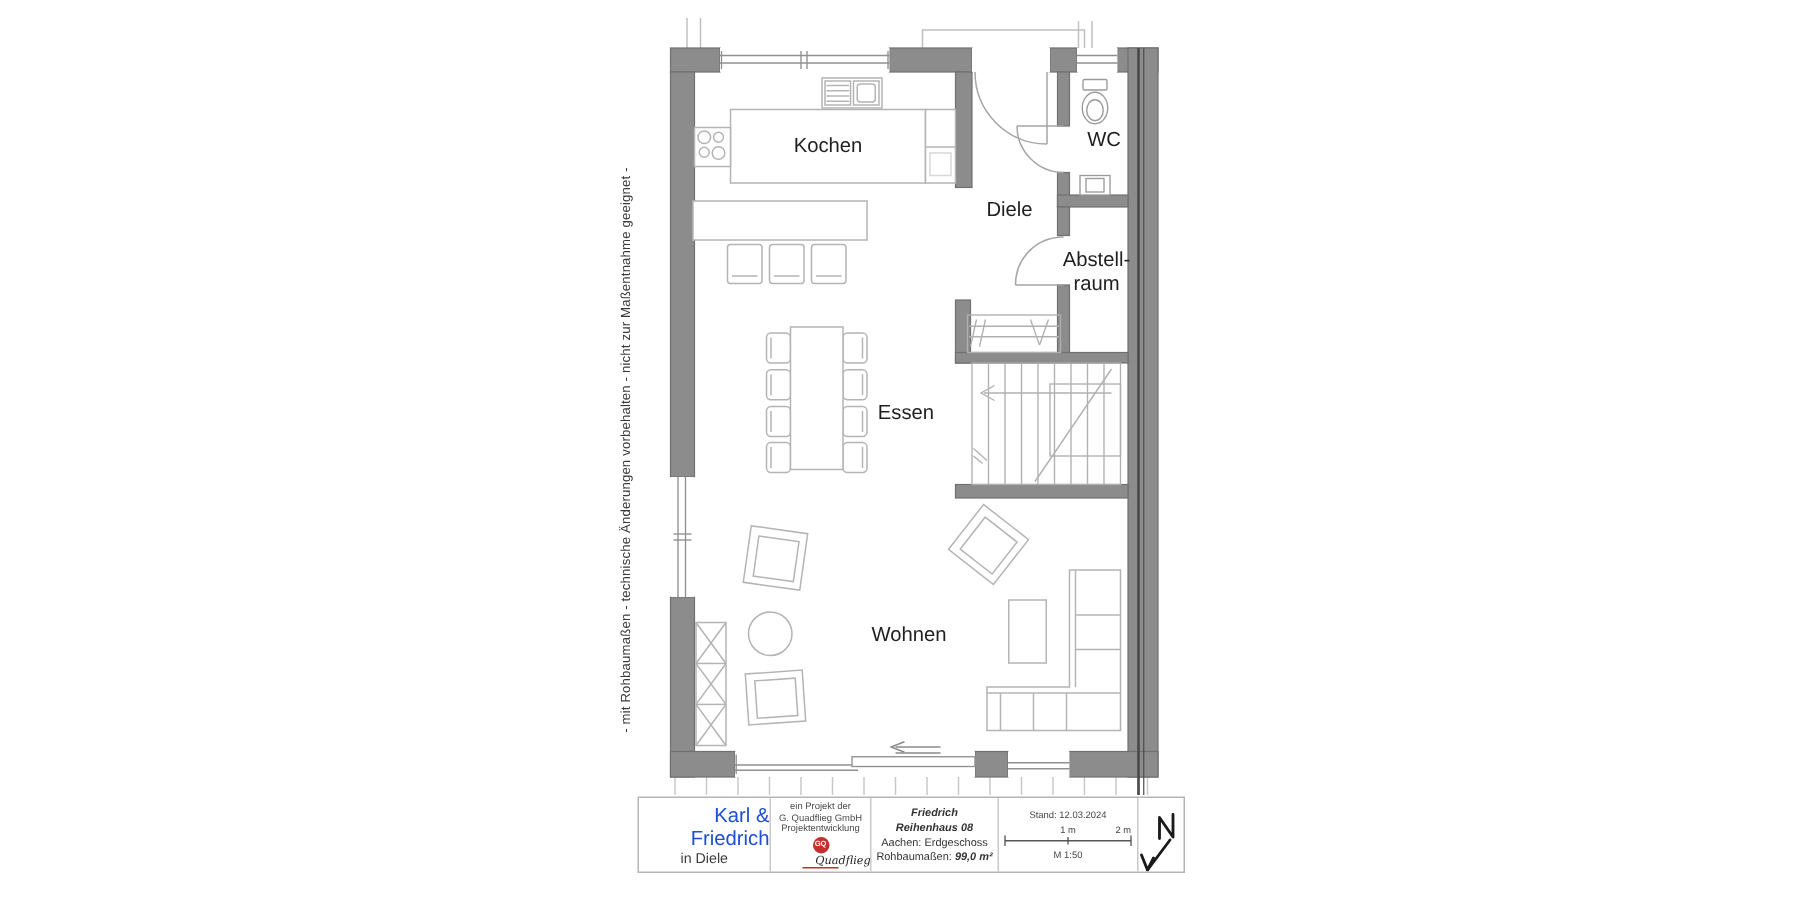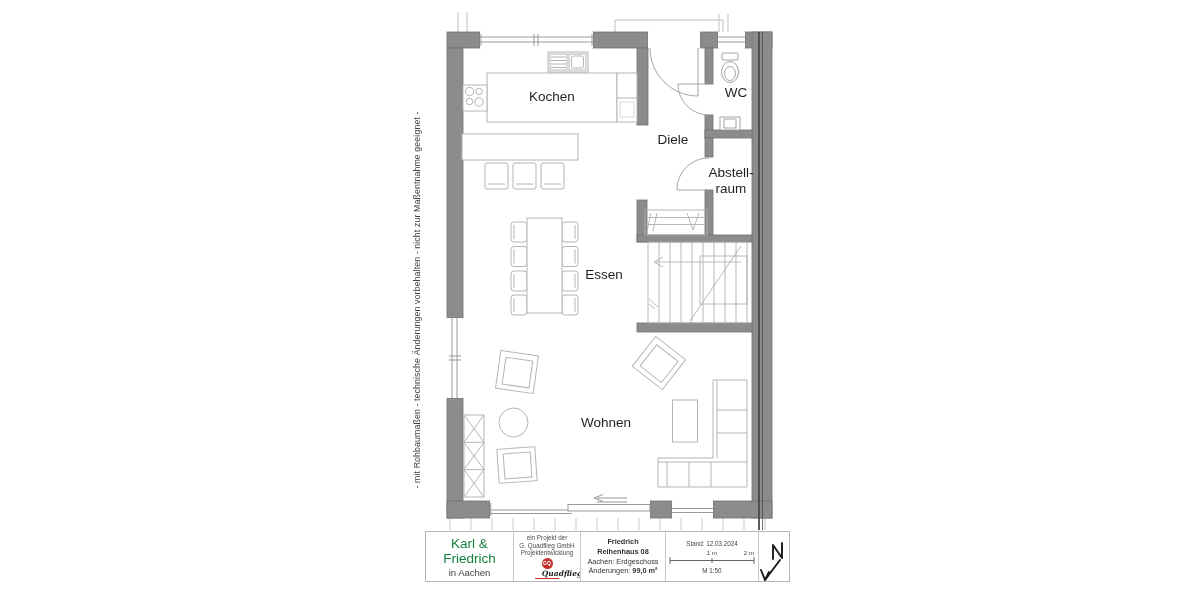--- a/index.html
+++ b/index.html
@@ -11,31 +11,31 @@
   .plan { position:absolute; left:0; top:0; }
   .room-label { font-family:"Liberation Sans", sans-serif; font-size:13.5px;
                 fill:#1f1f1f; text-anchor:middle; }
   .titleblock { position:absolute; left:425px; top:531px; width:365px; height:51px;
                 display:flex; border:1px solid #b5b5b5; background:#fff; box-sizing:border-box; }
   .tb-cell { border-right:1px solid #c9c9c9; display:flex; flex-direction:column;
              align-items:center; justify-content:center; box-sizing:border-box;
              text-align:center; overflow:hidden; }
   .tb-cell:last-child { border-right:none; }
   .c1{width:88px;} .c2{width:67px;} .c3{width:85px;} .c4{width:93px;} .c5{width:30px;}
-  .client-name { font-size:13.5px; color:#15803d; }
+  .client-name { font-size:13.5px; color:#1d4ed8;text-align:right; }
   .client-city { font-size:9.5px; color:#3c3c3c; margin-top:1px; }
   .note { font-size:6.3px; line-height:1.25; color:#4a4a4a; }
   .logo-circle { width:11px; height:11px; border-radius:50%; background:#c4302b;
                  color:#fff; font-size:5px; font-weight:bold; line-height:11px;
                  text-align:center; margin:1px auto 0; }
-  .logo-name { font-size:7.5px; font-weight:bold; font-style:italic; color:#222;
+  .logo-name { font-size:7.5px; font-weight:normal; font-style:italic; color:#222;
                font-family:"DejaVu Serif", serif;padding-left:30px; }
   .logo-underline { width:24px; height:1px; background:#c4302b; margin:0 auto; }
   .proj { font-size:7.3px; line-height:1.32; color:#333; }
-  .b { font-weight:bold; }
+  .b { font-weight:bold;font-style:italic; }
   .date-line { font-size:6.3px; color:#444; margin-bottom:2px; }
   .scale-ratio { font-size:6.3px; color:#444; margin-top:1px; }
   .sb-text { font-size:6.2px; fill:#444; font-family:"Liberation Sans",sans-serif; }
 </style>
 </head>
 <body>
 
 <div class="stage">
 
   <div class="disclaimer">- mit Rohbaumaßen - technische Änderungen vorbehalten - nicht zur Maßentnahme geeignet -</div>
@@ -314,35 +314,35 @@
       <text class="room-label" x="731" y="177">Abstell-</text>
       <text class="room-label" x="731" y="193">raum</text>
       <text class="room-label" x="604" y="279">Essen</text>
       <text class="room-label" x="606" y="427">Wohnen</text>
     </g>
   </svg>
 
   <div class="titleblock">
     <div class="tb-cell c1">
       <div class="client-name">Karl &amp; Friedrich</div>
-      <div class="client-city">in Aachen</div>
+      <div class="client-city">in Diele</div>
     </div>
     <div class="tb-cell c2">
       <div class="note">ein Projekt der</div>
       <div class="note">G. Quadflieg GmbH</div>
       <div class="note">Projektentwicklung</div>
       <div class="logo-circle">GQ</div>
       <div class="logo-name">Quadflieg</div>
       <div class="logo-underline"></div>
     </div>
     <div class="tb-cell c3">
       <div class="proj b">Friedrich</div>
       <div class="proj b">Reihenhaus 08</div>
       <div class="proj">Aachen: Erdgeschoss</div>
-      <div class="proj"><span>Änderungen:</span> <span class="b">99,0 m²</span></div>
+      <div class="proj"><span>Rohbaumaßen:</span> <span class="b">99,0 m²</span></div>
     </div>
     <div class="tb-cell c4">
       <div class="date-line">Stand: 12.03.2024</div>
       <svg width="90" height="17" viewBox="0 0 90 17">
         <text class="sb-text" x="45" y="6" text-anchor="middle">1 m</text>
         <text class="sb-text" x="87" y="6" text-anchor="end">2 m</text>
         <g stroke="#555" stroke-width="0.9">
           <line x1="3" y1="11.5" x2="87" y2="11.5"></line>
           <line x1="3" y1="8" x2="3" y2="15"></line>
           <line x1="45" y1="9" x2="45" y2="14"></line>

